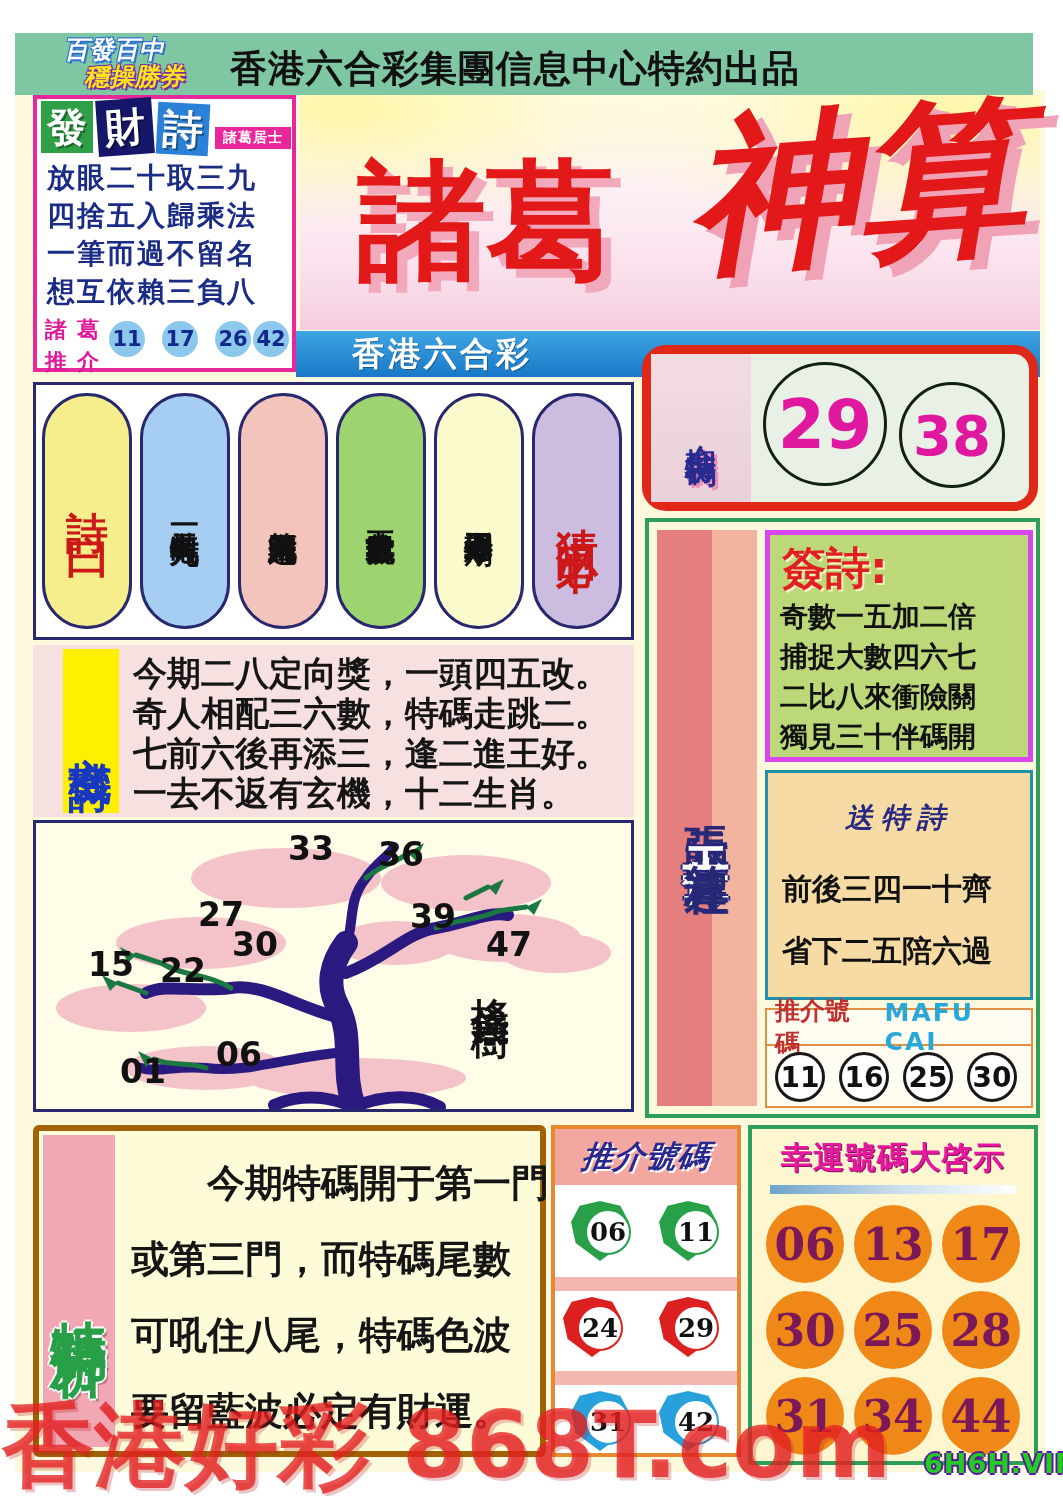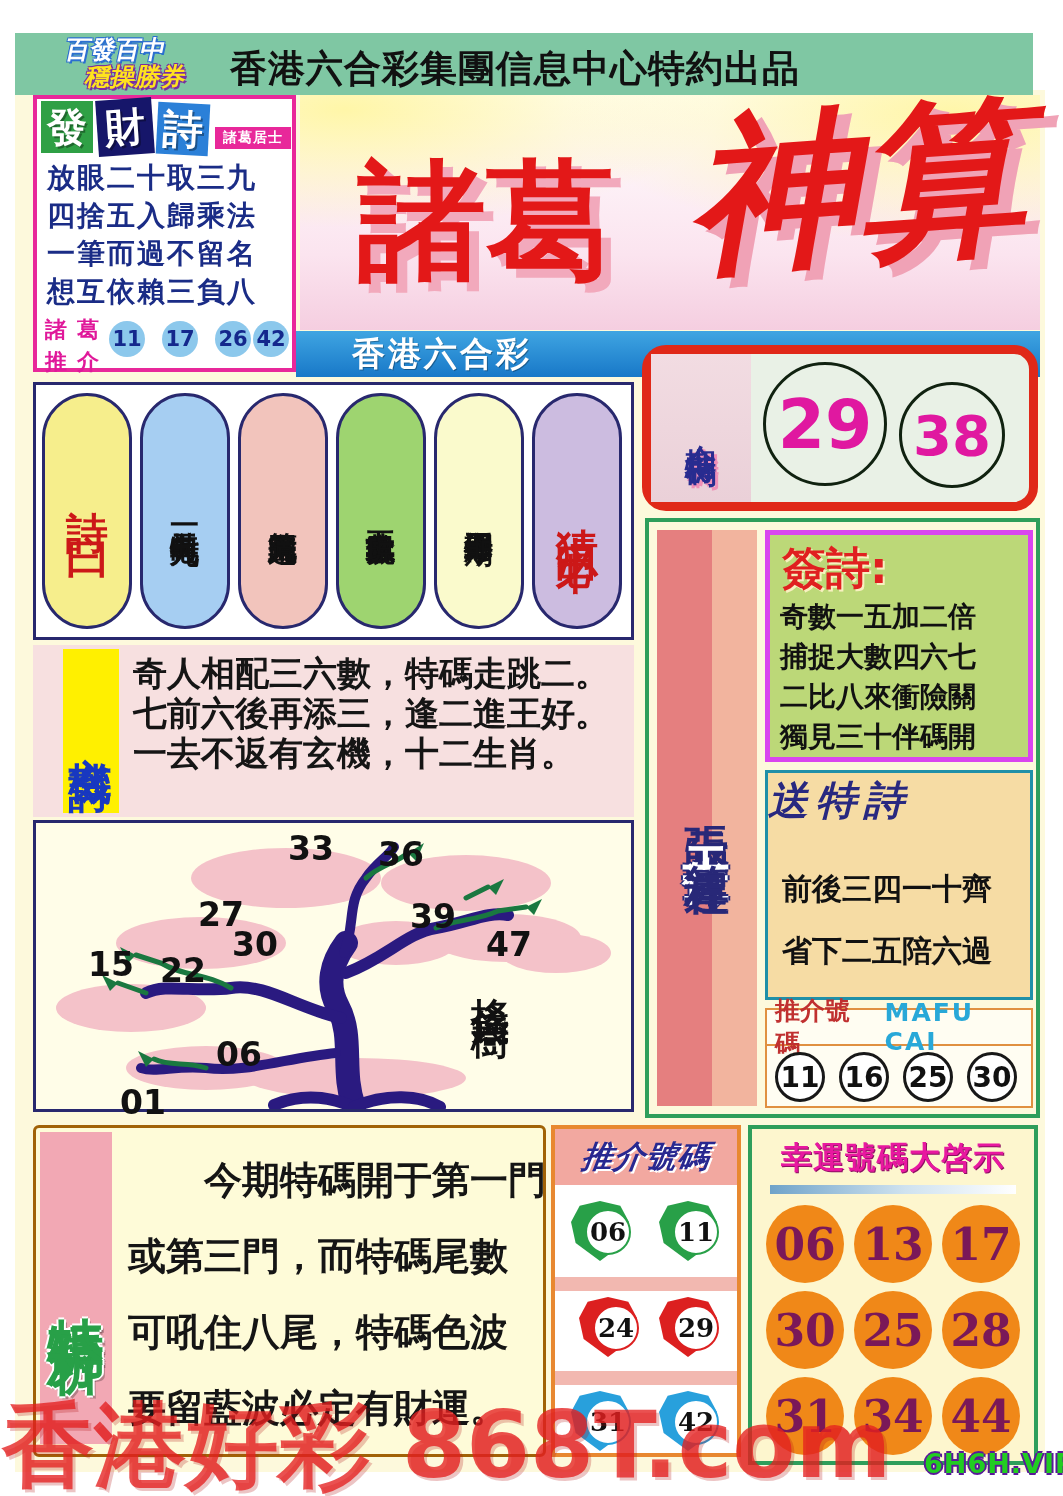--- a/index.html
+++ b/index.html
@@ -78,51 +78,51 @@
   .xuanji .lab span{writing-mode:vertical-rl;text-orientation:upright;color:#1838C0;font-size:43px;font-weight:bold;letter-spacing:6px;}
   .xuanji .lines{position:absolute;left:100px;top:8px;font-size:34px;font-weight:bold;color:#151515;line-height:40px;white-space:nowrap;}
 
   
   .treebox{left:33px;top:820px;width:601px;height:292px;background:#FFFDE8;border:3px solid #28286E;box-sizing:border-box;}
   .tn{position:absolute;font-size:33px;font-weight:bold;color:#111;}
   .tn.i0{left:252px;top:6px;}  .tn.i1{left:342px;top:12px;}
   .tn.i2{left:162px;top:72px;} .tn.i3{left:196px;top:102px;}
   .tn.i4{left:374px;top:74px;} .tn.i5{left:450px;top:102px;}
   .tn.i6{left:52px;top:122px;} .tn.i7{left:124px;top:128px;}
-  .tn.i8{left:180px;top:212px;}.tn.i9{left:84px;top:260px;}
+  .tn.i8{left:180px;top:212px;}.tn.i9{left:84px;top:229px;}
   .tree-cap{position:absolute;left:428px;top:144px;writing-mode:vertical-rl;text-orientation:upright;
             font-size:38px;font-weight:bold;color:#111;letter-spacing:12px;font-family:"DejaVu Serif",serif;}
 
   
   .rpanel{left:645px;top:518px;width:395px;height:600px;background:#FDF9DC;border:4px solid #2E9E5B;box-sizing:border-box;}
   .zstrip{position:absolute;left:8px;top:8px;width:100px;height:576px;
           background:linear-gradient(90deg,#E57F7F 0 55%,#F2B49E 55% 100%);
           display:flex;flex-direction:column;align-items:center;justify-content:center;}
   .zseg{writing-mode:vertical-rl;text-orientation:upright;font-weight:bold;line-height:1;}
   .zseg.a{color:#282878;font-size:45px;letter-spacing:6px;}
   .zseg.b{color:#ffffff;font-size:47px;letter-spacing:5px;
           text-shadow:-2px 0 #282878,2px 0 #282878,0 -2px #282878,0 2px #282878;}
   .qianshi{position:absolute;left:116px;top:8px;width:268px;height:232px;background:#BCD878;border:5px solid #d946ef;box-sizing:border-box;}
   .qianshi .t{position:absolute;left:12px;top:4px;font-size:44px;font-weight:bold;color:#E02020;text-shadow:2px 2px 0 #F8F0C0;}
   .qianshi .lines{position:absolute;left:10px;top:62px;font-size:28px;font-weight:bold;color:#111;line-height:40px;white-space:nowrap;}
   .songte{position:absolute;left:116px;top:248px;width:268px;height:230px;background:#F6DCA4;border:3px solid #2090A8;box-sizing:border-box;}
-  .songte .t{position:absolute;left:0;right:0;top:0;font-size:40px;font-weight:bold;font-style:italic;
+  .songte .t{position:absolute;left:0;right:0;top:26px;text-align:center;font-size:28px;font-weight:bold;font-style:italic;
              color:#282880;font-family:"DejaVu Serif",serif;letter-spacing:8px;}
   .songte .ln{position:absolute;left:14px;font-size:30px;font-weight:bold;color:#111;white-space:nowrap;}
   .songte .ln.a{top:96px;} .songte .ln.b{top:158px;}
   .mafu{position:absolute;left:116px;top:486px;width:268px;height:100px;background:#FFFDF2;border:2px solid #E09040;box-sizing:border-box;}
   .mafu .hd{position:absolute;left:0;right:0;top:0;height:34px;border-bottom:2px solid #E09040;display:flex;align-items:center;}
   .mafu .hd .l{margin-left:8px;color:#C03030;font-size:25px;font-weight:bold;}
   .mafu .hd .b{margin-left:14px;color:#28A8D8;font-size:25px;font-weight:bold;letter-spacing:2px;}
   .mball{position:absolute;top:42px;width:50px;height:50px;border:3px solid #181818;border-radius:50%;box-sizing:border-box;
          display:flex;align-items:center;justify-content:center;font-size:28px;font-weight:bold;color:#111;background:#fff;}
   .mball.x0{left:8px;} .mball.x1{left:72px;} .mball.x2{left:136px;} .mball.x3{left:200px;}
 
   
-  .analysis{left:33px;top:1125px;width:513px;height:332px;background:#FEFBD8;border:3px solid #a16207;border-radius:6px;box-sizing:border-box;}
+  .analysis{left:33px;top:1125px;width:513px;height:332px;background:#FEFBD8;border:6px solid #a16207;border-radius:6px;box-sizing:border-box;}
   .analysis .strip{position:absolute;left:4px;top:4px;width:72px;height:312px;background:#F2A8B4;
                    display:flex;align-items:center;justify-content:center;}
   .analysis .strip span{writing-mode:vertical-rl;text-orientation:upright;font-size:56px;font-weight:bold;color:#28A048;letter-spacing:8px;
         text-shadow:-2px 0 #fff,2px 0 #fff,0 -2px #fff,0 2px #fff,3px 3px 0 rgba(0,0,0,.25);}
   .analysis .lines{position:absolute;left:92px;top:14px;width:410px;font-size:38px;font-weight:bold;color:#151515;line-height:76px;white-space:nowrap;}
   .analysis .lines .ind{padding-left:76px;}
 
   
   .rec2{left:551px;top:1125px;width:190px;height:332px;background:#ffffff;border:4px solid #E88830;box-sizing:border-box;}
   .rec2 .hd{position:absolute;left:0;right:0;top:0;height:56px;background:#F2A8A0;display:flex;align-items:center;justify-content:center;}
@@ -133,21 +133,21 @@
   .shield{position:absolute;width:64px;height:64px;}
   .shield .bg{position:absolute;left:0;top:0;width:58px;height:60px;
         clip-path:polygon(50% 0%,85% 8%,100% 35%,92% 70%,50% 100%,8% 70%,0% 35%,15% 8%);}
   .shield .circ{position:absolute;left:14px;top:8px;width:46px;height:46px;background:#fff;border-radius:50%;box-sizing:border-box;
         display:flex;align-items:center;justify-content:center;font-size:26px;font-weight:bold;color:#111;
         font-family:"DejaVu Serif",serif;}
   .shield.g .bg{background:#28A048;} .shield.g .circ{border:2px solid #28A048;}
   .shield.r .bg{background:#DC2020;} .shield.r .circ{border:2px solid #DC2020;}
   .shield.b .bg{background:#28A0DC;} .shield.b .circ{border:2px solid #28A0DC;}
   .shield.p00{left:16px;top:72px;} .shield.p01{left:104px;top:72px;}
-  .shield.p10{left:24px;top:168px;}.shield.p11{left:104px;top:168px;}
+  .shield.p10{left:8px;top:168px;}.shield.p11{left:104px;top:168px;}
   .shield.p20{left:16px;top:262px;}.shield.p21{left:104px;top:262px;}
 
   
   .lucky{left:748px;top:1125px;width:290px;height:340px;background:#FDF6CE;border:4px solid #2E9E5B;box-sizing:border-box;}
   .lucky .t{position:absolute;left:0;right:0;top:8px;text-align:center;font-size:31px;font-weight:bold;color:#E818A0;
             letter-spacing:1px;text-shadow:1px 1px 0 #8B1060;}
   .lucky .bar{position:absolute;left:18px;top:56px;width:246px;height:9px;background:linear-gradient(90deg,#6FA3C9,#cfe2ef 55%,#ffffff);}
   .lball{position:absolute;width:78px;height:78px;border-radius:50%;background:#F08818;color:#7A1858;
          display:flex;align-items:center;justify-content:center;font-size:44px;font-weight:bold;font-family:"DejaVu Serif",serif;}
   .lball.c0{left:14px;} .lball.c1{left:102px;} .lball.c2{left:190px;}
@@ -232,20 +232,21 @@
     <div class="pill k5">
         <span class="vt">猜中必中</span>
       </div>
   </div>
 
   <div class="abs xuanji">
     <div class="lab">
       <span>玄機詩</span>
     </div>
     <div class="lines">
+      <div>今期二八定向獎，一頭四五改。</div>
       <div>奇人相配三六數，特碼走跳二。</div>
       <div>七前六後再添三，逢二進王好。</div>
       <div>一去不返有玄機，十二生肖。</div>
     </div>
   </div>
 
   <div class="abs treebox">
     <svg width="595" height="286" viewBox="0 0 595 286">
       <g fill="#F3BCC6" opacity="0.9">
         <ellipse cx="250" cy="55" rx="95" ry="30"></ellipse>

